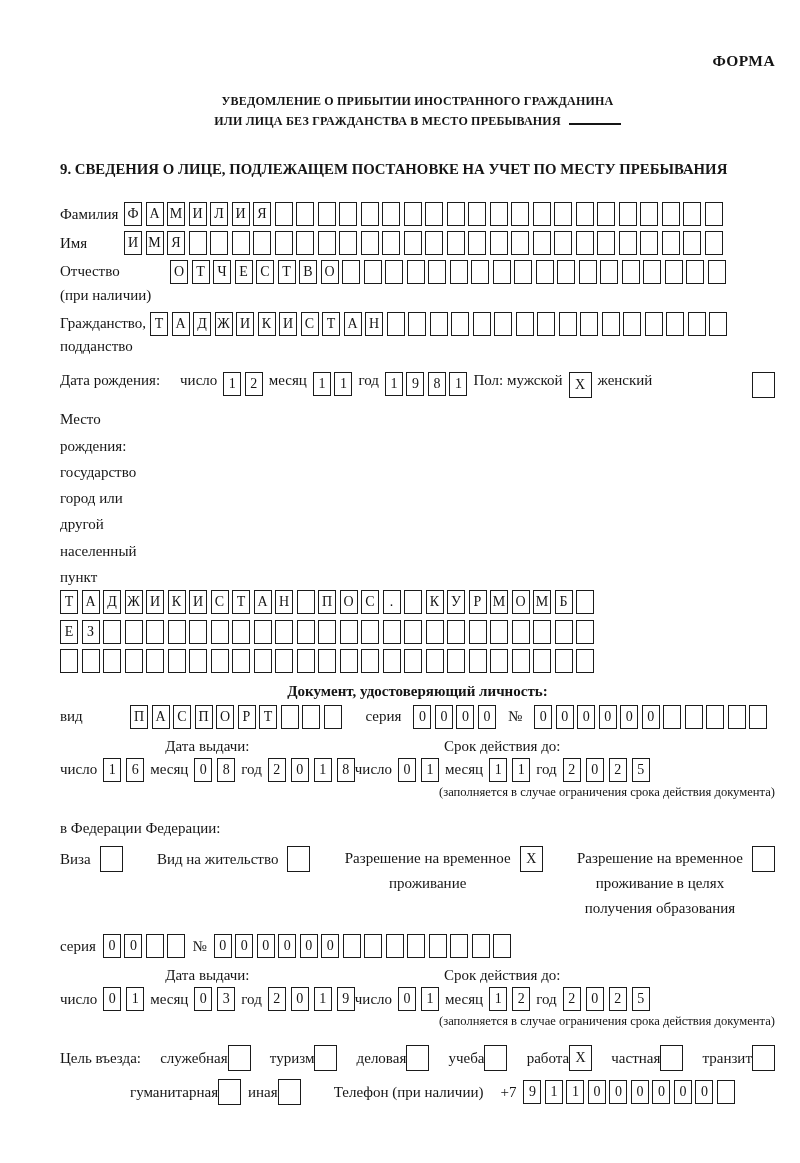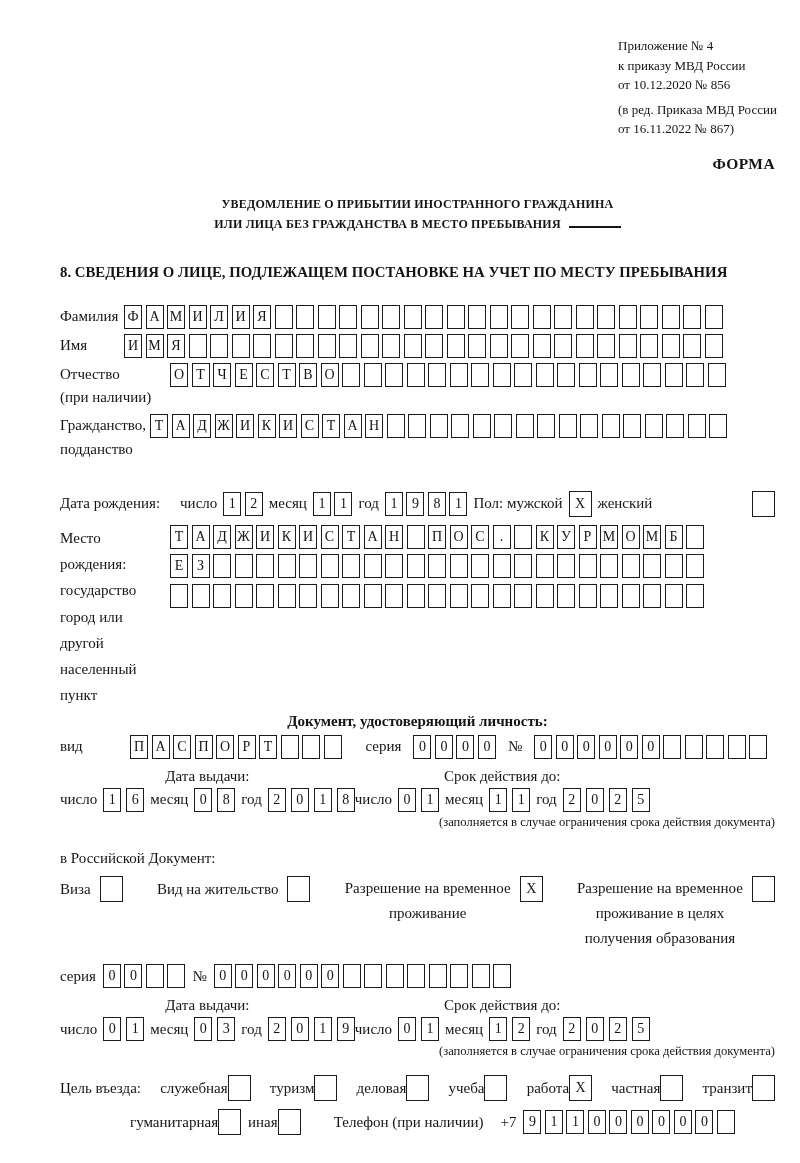--- a/index.html
+++ b/index.html
@@ -29,26 +29,26 @@
     display:flex; align-items:center; justify-content:center;
     font-size:14px; line-height:1; background:#fff;
   }
   .cells.box1 .cell { width:23px; height:26px; }
 
   .w-name  { width:64px; }
   .w-patr  { width:110px; }
   .w-cit   { width:90px; }
 
   
-  .bd { display:flex; align-items:center; margin-top:30px; gap:6px; }
+  .bd { display:flex; margin-top:14px; gap:6px; }
   .bd .gap { width:8px; }
   .ml-auto { margin-left:auto; }
 
   
-  .bp { display:flex; align-items:flex-start; margin-top:8px; }
+  .bp { display:flex; align-items:flex-start; margin-top:8px;flex-direction:column; }
   .bp .lblcol { width:110px; line-height:1.75; flex:none; }
   .bp .rows .cells { margin-bottom:5.5px; }
 
   
   .doc-heading { text-align:center; font-weight:bold; font-size:15px; margin-top:4px; }
 
   
   .kind { display:flex; align-items:center; margin-top:5px; gap:12px; }
   .kind .lead { width:58px; flex:none; }
   .kind .series-lbl { margin-left:12px; }
@@ -76,39 +76,31 @@
   .pair { display:flex; align-items:center; }
   .goal2 { display:flex; align-items:center; margin-top:8px; gap:7px; padding-left:70px; }
   .goal2 .tel { margin-left:26px; }
   .goal2 .pfx { margin-left:10px; }
 </style>
 </head>
 <body>
 
 <div class="page">
 
-  <div class="annex">
-    <div>Приложение № 4</div>
-    <div>к приказу МВД России</div>
-    <div>от 10.12.2020 № 856</div>
-    <div class="sp"></div>
-    <div>(в ред. Приказа МВД России</div>
-    <div>от 16.11.2022 № 867)</div>
-  </div>
 
   <div class="form-label">ФОРМА</div>
 
   <div class="title">
     <div>УВЕДОМЛЕНИЕ О ПРИБЫТИИ ИНОСТРАННОГО ГРАЖДАНИНА</div>
     <div>
       <span>ИЛИ ЛИЦА БЕЗ ГРАЖДАНСТВА В МЕСТО ПРЕБЫВАНИЯ</span><span class="blank"></span>
     </div>
   </div>
 
-  <div class="sec-heading">8. СВЕДЕНИЯ О ЛИЦЕ, ПОДЛЕЖАЩЕМ ПОСТАНОВКЕ НА УЧЕТ ПО МЕСТУ ПРЕБЫВАНИЯ</div>
+  <div class="sec-heading">9. СВЕДЕНИЯ О ЛИЦЕ, ПОДЛЕЖАЩЕМ ПОСТАНОВКЕ НА УЧЕТ ПО МЕСТУ ПРЕБЫВАНИЯ</div>
 
   <div class="frow" style="margin-top:24px;">
     <span class="lbl w-name">Фамилия</span>
     <span class="cells">
         <span class="cell">Ф</span>
         <span class="cell">А</span>
         <span class="cell">М</span>
         <span class="cell">И</span>
         <span class="cell">Л</span>
         <span class="cell">И</span>
@@ -445,21 +437,21 @@
             <span class="cell">0</span>
             <span class="cell">2</span>
             <span class="cell">5</span>
           </span>
       </div>
     </div>
   </div>
   <div class="limit-note">(заполняется в случае ограничения срока действия документа)</div>
 
   <div class="intro">
-    <div>в Российской Документ:</div>
+    <div>в Федерации Федерации:</div>
   </div>
 
   <div class="opts">
     <div class="opt single">
       <span class="olabel">Виза</span>
       <span class="cells box1">
           <span class="cell"></span>
         </span>
     </div>
     <div class="opt single">

